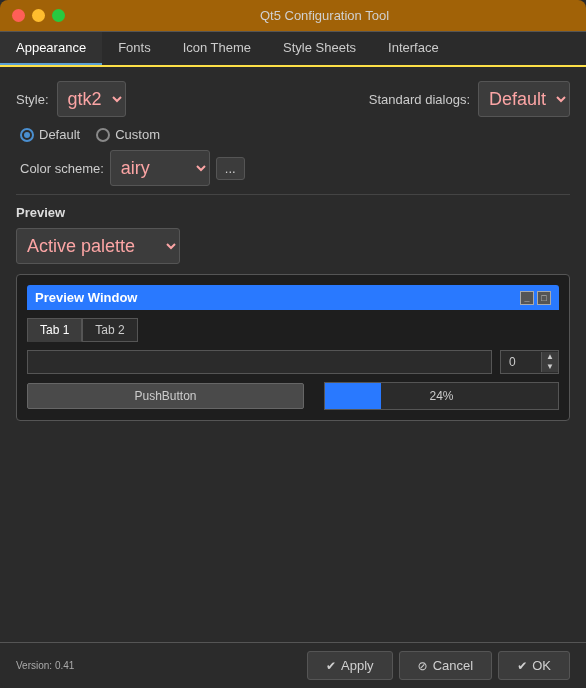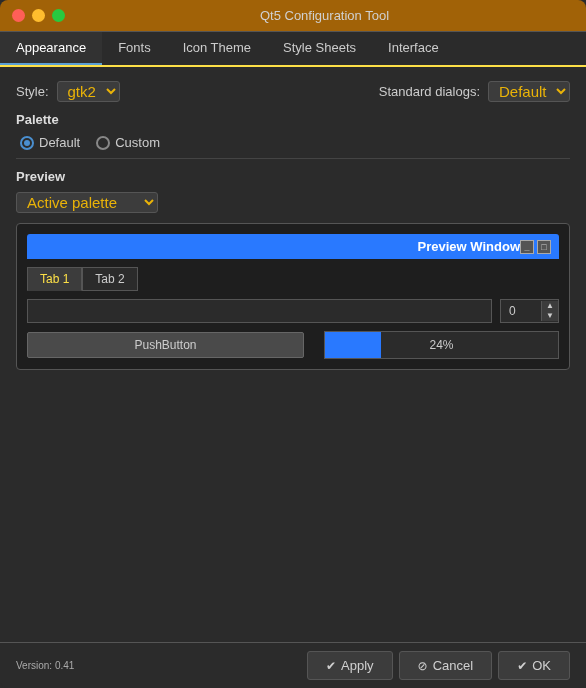--- a/index.html
+++ b/index.html
@@ -84,25 +84,25 @@
       margin-bottom: 10px;
       gap: 8px;
     }
     .label {
       color: #ccc;
       font-size: 13px;
     }
 
     select, .select-like {
       background: #3c3c3c;
-      color: #eab308;
+      color: #fca5a5;
       border: 1px solid #555;
       border-radius: 3px;
-      padding: 0 6px;
-      font-size: 15px;
+      padding: 6px 6px;
+      font-size: 18px;
       outline: none;
       appearance: auto;
       cursor: pointer;
     }
 
     
     .section-title {
       font-weight: bold;
       color: #ddd;
       margin-bottom: 8px;
@@ -182,21 +182,21 @@
       text-align: center;
       padding: 5px 8px;
       border-radius: 3px 3px 0 0;
       display: flex;
       align-items: center;
       justify-content: space-between;
       margin-bottom: 8px;
     }
     .preview-titlebar-title {
       flex: 1;
-      text-align: right;
+      text-align: left;
     }
     .preview-titlebar-btns {
       display: flex;
       gap: 3px;
     }
     .preview-win-btn {
       width: 14px;
       height: 14px;
       border: 1px solid #aaa;
       background: #555;
@@ -216,21 +216,21 @@
     .preview-tab {
       padding: 4px 12px;
       background: #2b2b2b;
       color: #ccc;
       border: 1px solid #555;
       font-size: 12px;
       cursor: pointer;
     }
     .preview-tab.active {
       background: #3c3c3c;
-      color: #fde047;
+      color: #ffffff;
       border-bottom-color: #3c3c3c;
     }
 
     .preview-controls {
       display: flex;
       gap: 8px;
       align-items: center;
       margin-bottom: 8px;
     }
     .preview-input {
@@ -375,30 +375,36 @@
     <select>
       <option>gtk2</option>
     </select>
     <span style="flex:1"></span>
     <span class="label">Standard dialogs:</span>
     <select>
       <option>Default</option>
     </select>
   </div>
 
-  <div class="section-title">Palette</div>
   <div class="radio-row">
     <div class="radio-item">
       <div class="radio-circle checked"></div>
       <span class="label">Default</span>
     </div>
     <div class="radio-item">
       <div class="radio-circle"></div>
       <span class="label">Custom</span>
     </div>
+  </div>
+  <div class="color-scheme-row">
+    <span class="label">Color scheme:</span>
+    <select style="min-width:100px;">
+      <option>airy</option>
+    </select>
+    <button class="dots-btn">...</button>
   </div>
 
   <div class="divider"></div>
 
   <div class="preview-section">
     <div class="section-title">Preview</div>
     <div class="preview-dropdown-row">
       <select>
         <option>Active palette</option>
         <option>Inactive palette</option>

